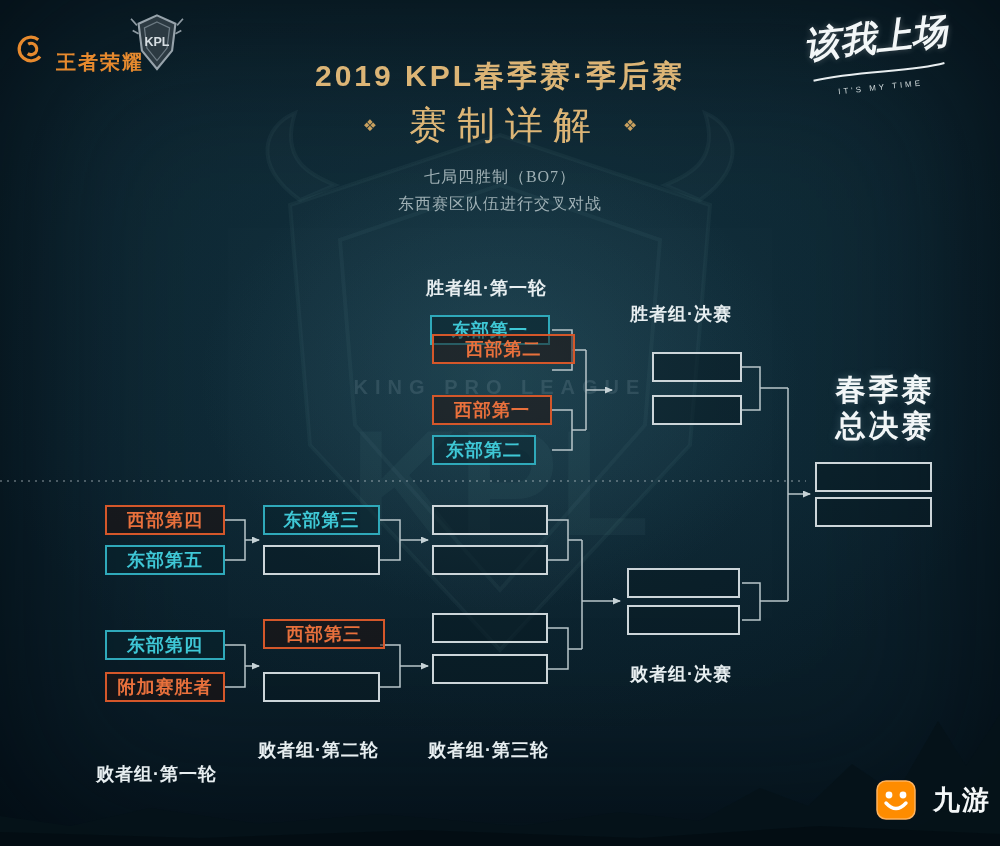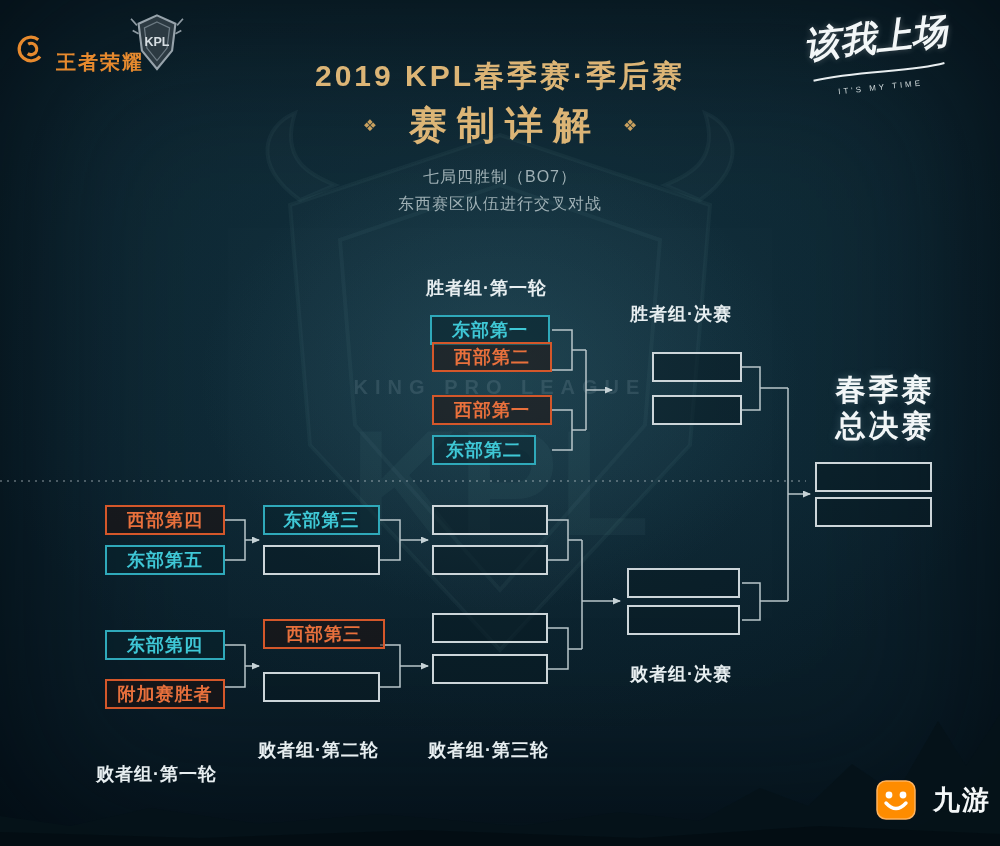--- a/index.html
+++ b/index.html
@@ -19,24 +19,24 @@
   .wz-text { color:#e78a2e; font-weight:bold; font-size:20px; letter-spacing:2px; font-family:"DejaVu Serif",serif;margin-top:27px; }
   .kpl-shield { position:absolute; left:130px; top:12px; }
   .slogan { position:absolute; left:792px; top:14px; width:170px; transform:rotate(-6deg); text-align:center; }
   .slogan-text { font-family:"DejaVu Serif",serif; font-style:italic; font-weight:bold; font-size:36px; color:#f3f7f8; text-shadow:0 0 6px rgba(255,255,255,0.25); white-space:nowrap; }
   .slogan-sub { display:block; font-size:8px; letter-spacing:3px; color:#cfd8da; margin-top:2px; }
 
   
   .title1 { position:absolute; left:0; top:56px; width:100%; text-align:center;
     color:#dcb576; font-size:30px; font-weight:bold; letter-spacing:3px; }
   .title2-row { position:absolute; left:0; top:100px; width:100%; display:flex; align-items:center; justify-content:center; gap:22px; }
-  .title2 { color:#dcb576; font-size:38px; font-weight:bold; letter-spacing:10px; text-indent:10px; }
+  .title2 { color:#dcb576; font-size:38px; font-weight:normal; letter-spacing:10px; text-indent:10px; }
   .orn { color:#c8a05e; font-size:16px; }
   .rules { position:absolute; left:0; top:163px; width:100%; text-align:center;
-    color:#9fb0b5; font-size:16px; line-height:27px; letter-spacing:1px; }
+    color:#9fb0b5; font-size:16px; line-height:27px; letter-spacing:1px;font-family:Liberation Serif, serif; }
 
   
   .wm-text { position:absolute; left:0; top:376px; width:100%; text-align:center;
     color:rgba(160,186,196,0.17); font-weight:bold; font-size:20px; letter-spacing:7px; }
   .emblem { position:absolute; left:240px; top:105px; opacity:1; pointer-events:none; }
   .rocks { position:absolute; left:0; bottom:0; pointer-events:none; }
 
   
   .round-label { position:absolute; color:#e7eef0; font-size:18px; font-weight:bold; letter-spacing:1px; z-index:4; white-space:nowrap; }
   .box { position:absolute; height:30px; display:flex; align-items:center; justify-content:center;
@@ -144,21 +144,21 @@
       <path d="M568,649 H582"></path>
       <path d="M582,540 V649"></path>
       <path d="M582,601 H620" marker-end="url(#arr)"></path>
     </g>
   </svg>
 
   <div class="round-label" style="left:426px;top:276px;">胜者组·第一轮</div>
   <div class="box east" style="left:430px;top:315px;width:120px;">
       <span>东部第一</span>
     </div>
-  <div class="box west" style="left:432px;top:342px;width:120px;">
+  <div class="box west" style="left:432px;top:334px;width:143px;">
       <span>西部第二</span>
     </div>
   <div class="box west" style="left:432px;top:395px;width:120px;">
       <span>西部第一</span>
     </div>
   <div class="box east" style="left:432px;top:435px;width:104px;text-align:right;">
       <span>东部第二</span>
     </div>
 
   <div class="round-label" style="left:630px;top:302px;">胜者组·决赛</div>
@@ -174,21 +174,21 @@
 
   <div class="box west" style="left:105px;top:505px;width:120px;">
       <span>西部第四</span>
     </div>
   <div class="box east" style="left:105px;top:545px;width:120px;">
       <span>东部第五</span>
     </div>
   <div class="box east" style="left:105px;top:630px;width:120px;">
       <span>东部第四</span>
     </div>
-  <div class="box west" style="left:105px;top:672px;width:120px;margin-top:7px;">
+  <div class="box west" style="left:105px;top:672px;width:120px;">
       <span>附加赛胜者</span>
     </div>
 
   <div class="box east" style="left:263px;top:505px;width:117px;">
       <span>东部第三</span>
     </div>
   <div class="box empty" style="left:263px;top:545px;width:117px;"></div>
   <div class="box west" style="left:263px;top:619px;width:122px;">
       <span>西部第三</span>
     </div>

